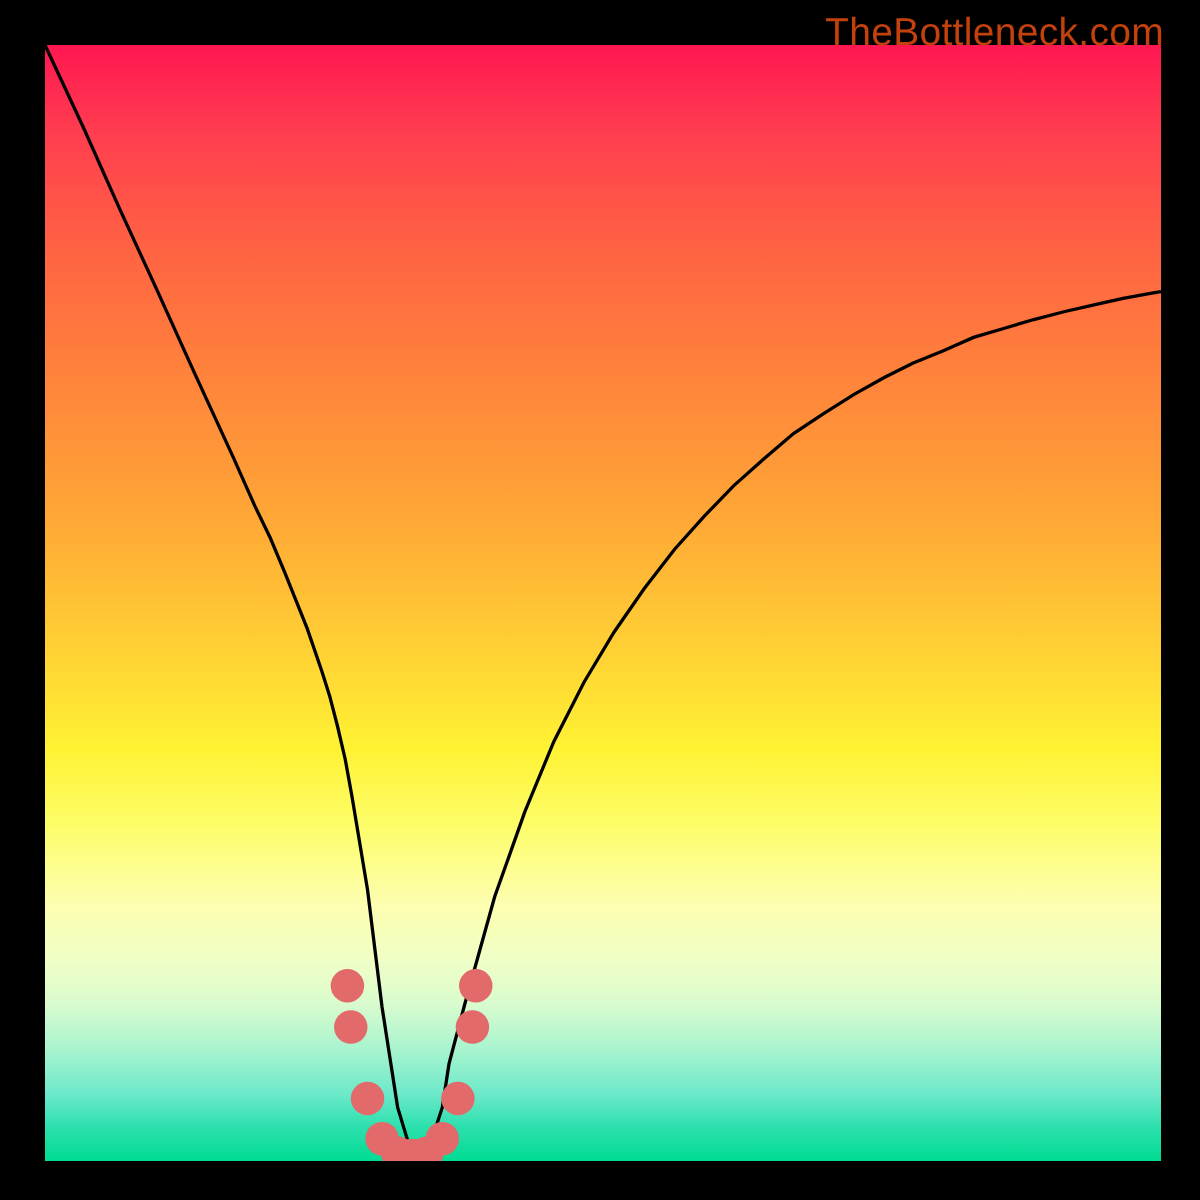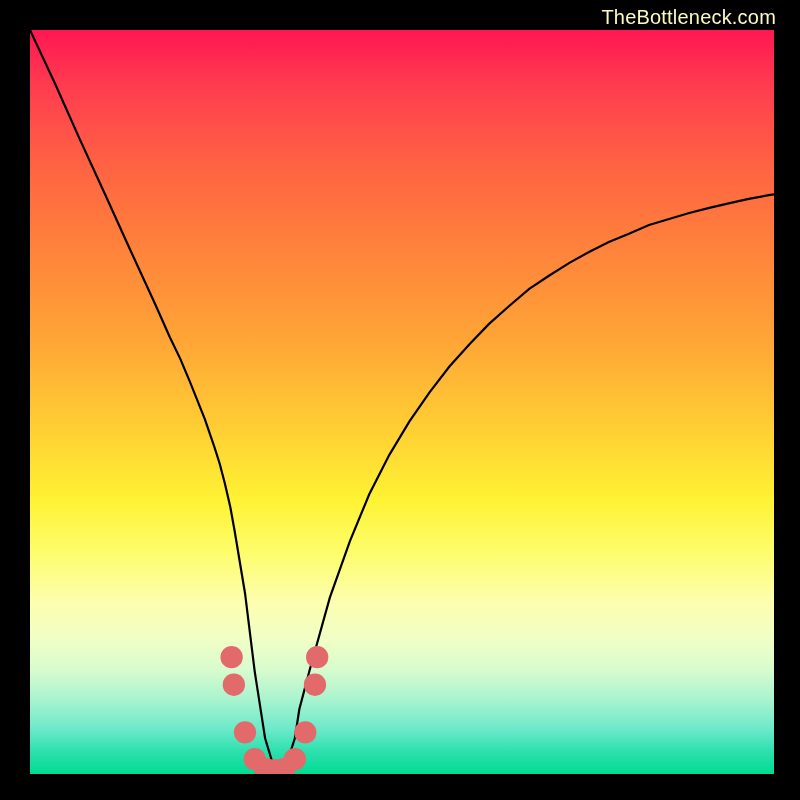--- a/index.html
+++ b/index.html
@@ -8,22 +8,22 @@
     width: 800px;
     height: 800px;
     background: #000000;
     position: relative;
     font-family: Arial, sans-serif;
   }
   .watermark {
     position: absolute;
     top: 6px;
     right: 24px;
-    color: #fef9c3;
-    font-size: 20px;
+    color: #c2410c;
+    font-size: 26px;
     font-weight: 500;
     z-index: 10;
     letter-spacing: 0.2px;
   }
   .plot-frame {
     position: absolute;
     top: 30px;
     left: 30px;
     width: 744px;
     height: 744px;

